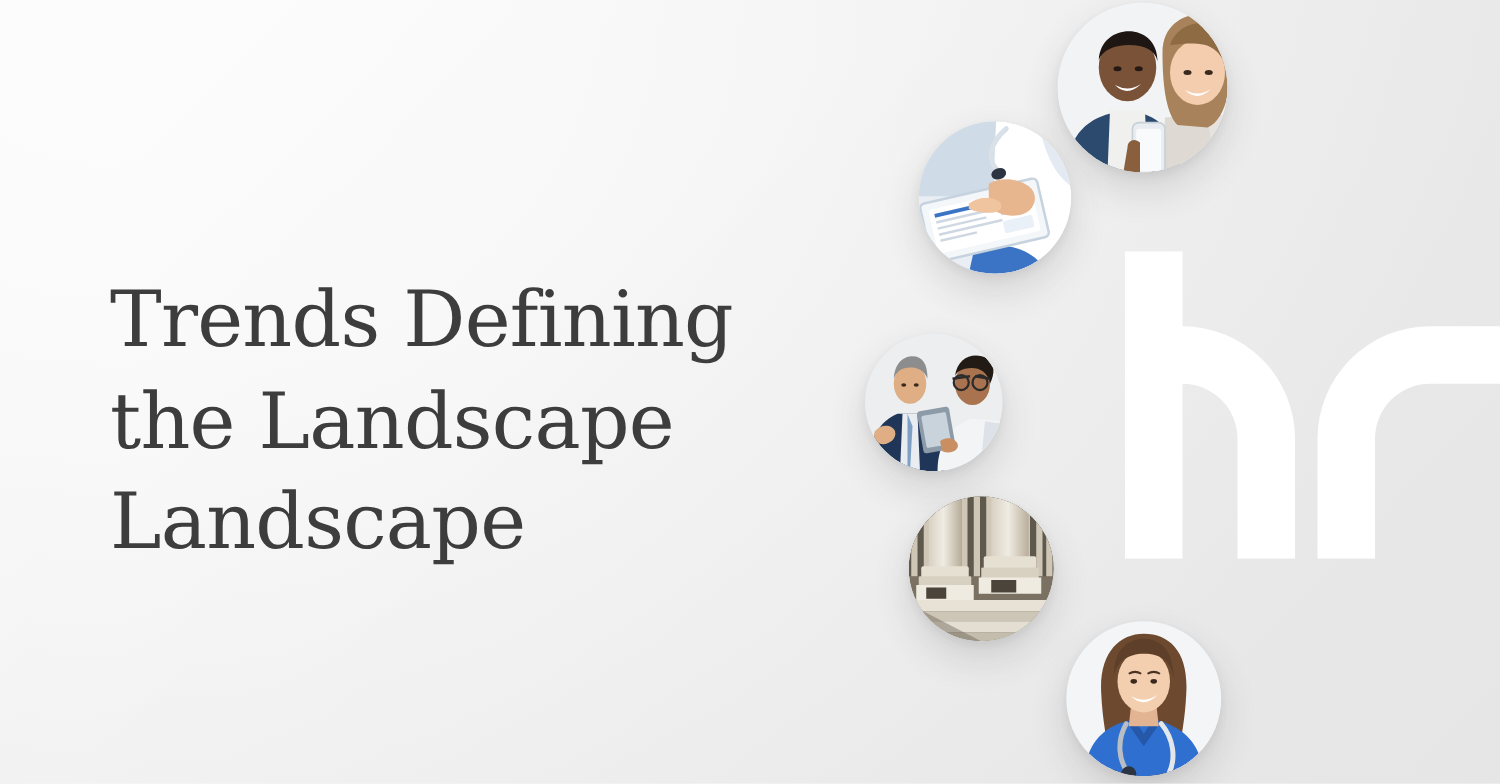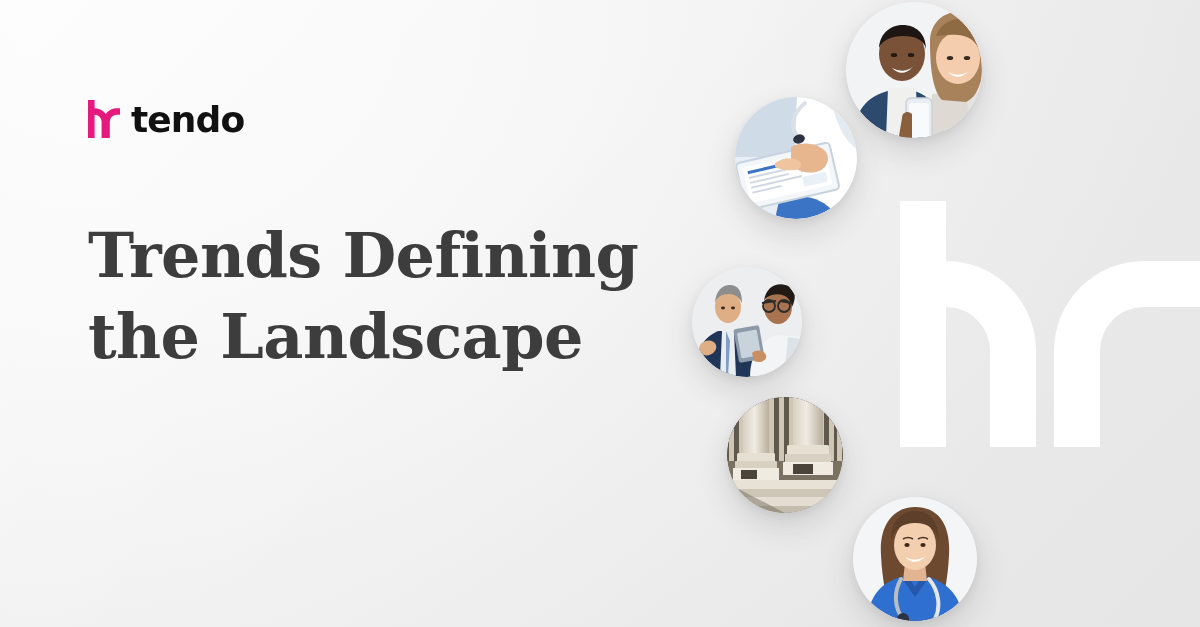--- a/index.html
+++ b/index.html
@@ -61,21 +61,21 @@
   
   .headline {
     position:absolute;
     left:88px;
     top:216px;
     width:560px;
     z-index:6;
     font-family:"DejaVu Serif", "Liberation Serif", serif;
     font-size:62px;
     line-height:1.30;
-    font-weight:700;
+    font-weight:400;
     letter-spacing:-0.6px;
     color:#3d3d3d;
   }
   .headline .line { display:block; white-space:nowrap; }
 
   
   .bubble {
     position:absolute;
     border-radius:50%;
     overflow:hidden;
@@ -98,33 +98,25 @@
 
   <div class="watermark">
     <svg viewBox="0 0 300 246" xmlns="http://www.w3.org/2000/svg" aria-hidden="true">
 
       <path d="M0,0 H46 V60 A90,90 0 0 1 136,150 V246 H90 V150 A44,44 0 0 0 46,106 V246 H0 Z" fill="#ffffff"></path>
 
       <path d="M154,246 V150 A90,90 0 0 1 244,60 H300 V106 H244 A44,44 0 0 0 200,150 V246 Z" fill="#ffffff"></path>
     </svg>
   </div>
 
-  <div class="logo">
-    <span>
-      <svg class="logo-mark" viewBox="0 0 32 38" xmlns="http://www.w3.org/2000/svg" aria-hidden="true">
-        <path d="M0,0 H6.6 V8.2 A13.6,13.6 0 0 1 20.2,21.8 V38 H13.6 V21.8 A7,7 0 0 0 6.6,14.8 V38 H0 Z" fill="#e6197f"></path>
-        <path d="M15.2,38 V21.8 A13.6,13.6 0 0 1 28.8,8.2 H32 V14.8 H28.8 A7,7 0 0 0 21.8,21.8 V38 Z" fill="#e6197f"></path>
-      </svg>
-    </span>
-    <span class="logo-word">tendo</span>
-  </div>
 
   <h1 class="headline">
     <span class="line">Trends Defining</span>
     <span class="line">the Landscape</span>
+    <span class="line">Landscape</span>
   </h1>
 
   <div class="bubble" id="bubble-couple">
     <svg viewBox="0 0 136 136" xmlns="http://www.w3.org/2000/svg" role="img">
       <defs>
         <clipPath id="cpA">
             <circle cx="68" cy="68" r="68"></circle>
           </clipPath>
       </defs>
       <g clip-path="url(#cpA)">

